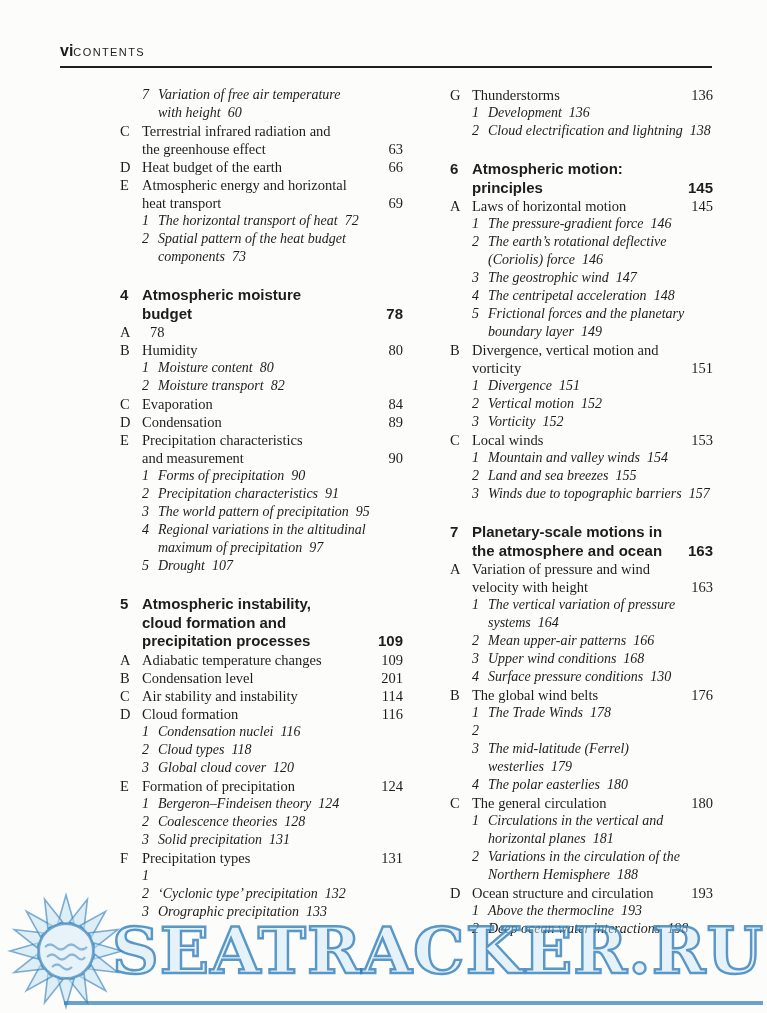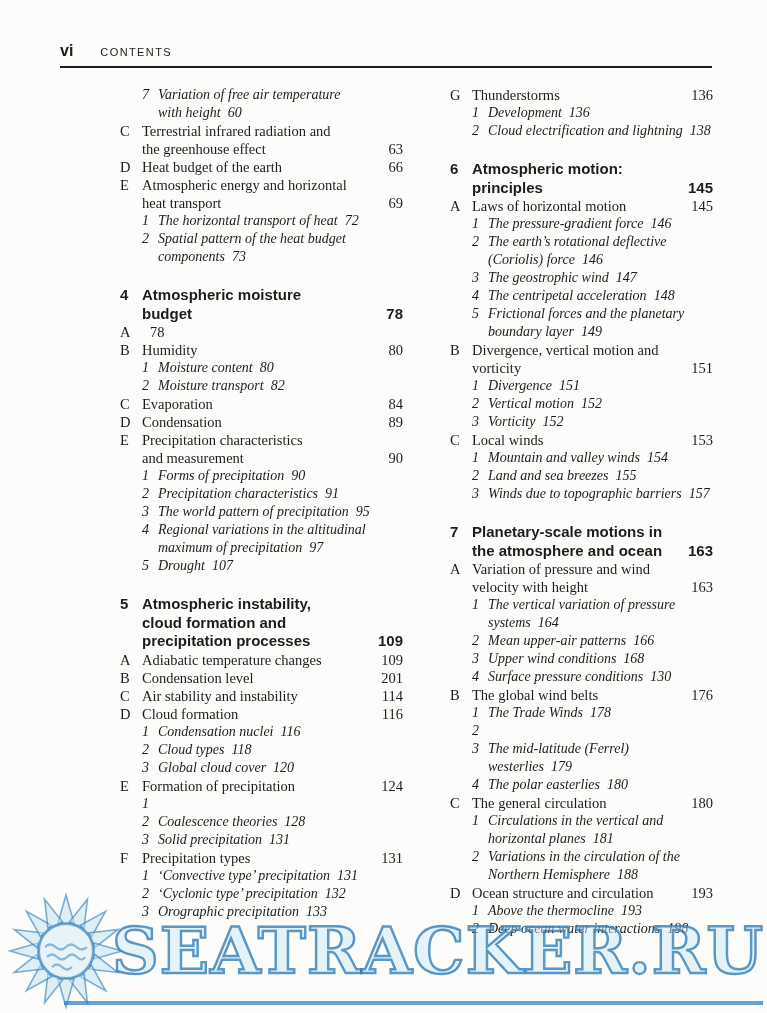--- a/index.html
+++ b/index.html
@@ -6,21 +6,21 @@
   body{
     width:767px;height:1013px;position:relative;overflow:hidden;
     background:#fcfcfa;color:#1d1d1b;
     font-family:"Liberation Serif",serif;
   }
   .page{position:absolute;inset:0;}
 
   
   .page-header{
     position:absolute;left:60px;top:42px;
-    display:flex;align-items:baseline;gap:27px;
+    display:flex;align-items:baseline;
     font-family:"Liberation Sans",sans-serif;
   }
   .folio{font-weight:700;font-size:16px;}
   .running-title{font-weight:400;font-size:11px;letter-spacing:1.4px;}
   .rule{position:absolute;left:60px;top:66px;width:652px;height:2px;background:#1e1e1c;}
 
   
   #col-left{position:absolute;left:120px;top:86px;width:283px;}
   #col-right{position:absolute;left:450px;top:86px;width:263px;}
 
@@ -189,37 +189,37 @@
           <span class="num">3</span>
           <span class="text">Global cloud cover&nbsp;&nbsp;<span class="pg-inline">120</span></span>
         </div>
         <div class="toc-row section">
           <span class="num">E</span>
           <span class="text">Formation of precipitation</span>
           <span class="page-num">124</span>
         </div>
         <div class="toc-row sub">
           <span class="num">1</span>
+          <span class="text">Bergeron–Findeisen theory&nbsp;&nbsp;<span class="pg-inline">124</span></span>
         </div>
         <div class="toc-row sub">
           <span class="num">2</span>
           <span class="text">Coalescence theories&nbsp;&nbsp;<span class="pg-inline">128</span></span>
         </div>
         <div class="toc-row sub">
           <span class="num">3</span>
           <span class="text">Solid precipitation&nbsp;&nbsp;<span class="pg-inline">131</span></span>
         </div>
         <div class="toc-row section">
           <span class="num">F</span>
           <span class="text">Precipitation types</span>
           <span class="page-num">131</span>
         </div>
         <div class="toc-row sub">
           <span class="num">1</span>
-          <span class="text">‘Convective type’ precipitation&nbsp;&nbsp;<span class="pg-inline">131</span></span>
         </div>
         <div class="toc-row sub">
           <span class="num">2</span>
           <span class="text">‘Cyclonic type’ precipitation&nbsp;&nbsp;<span class="pg-inline">132</span></span>
         </div>
         <div class="toc-row sub">
           <span class="num">3</span>
           <span class="text">Orographic precipitation&nbsp;&nbsp;<span class="pg-inline">133</span></span>
         </div>
       </div>

